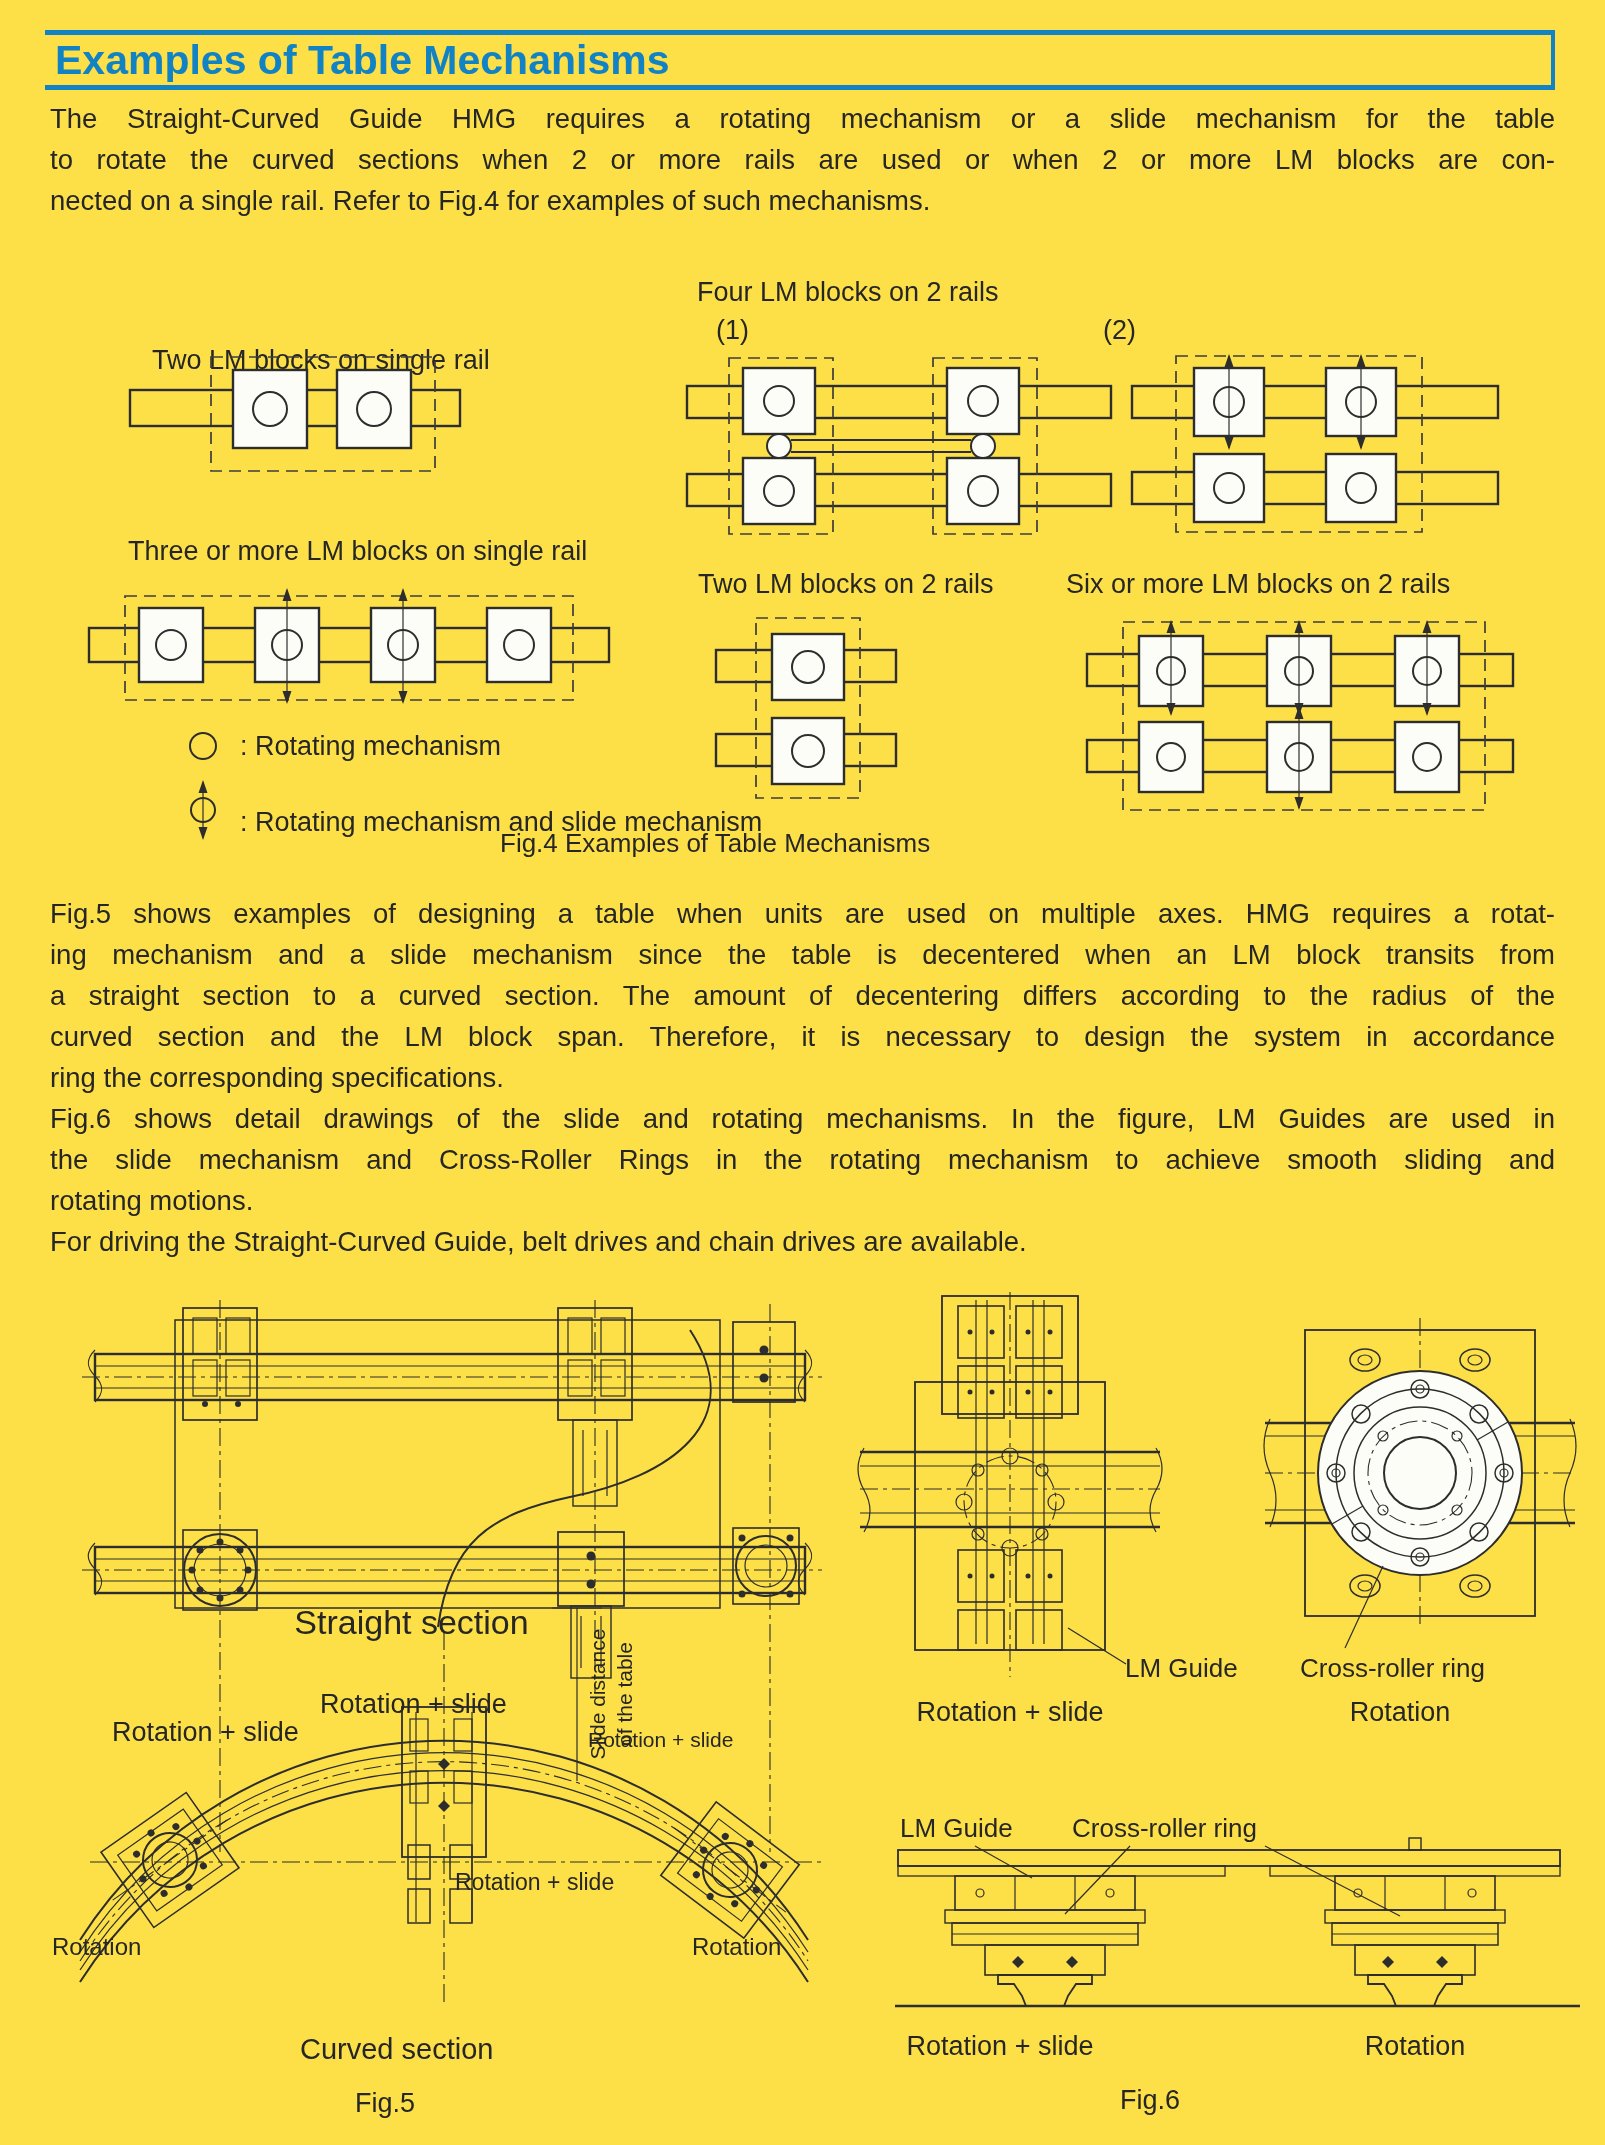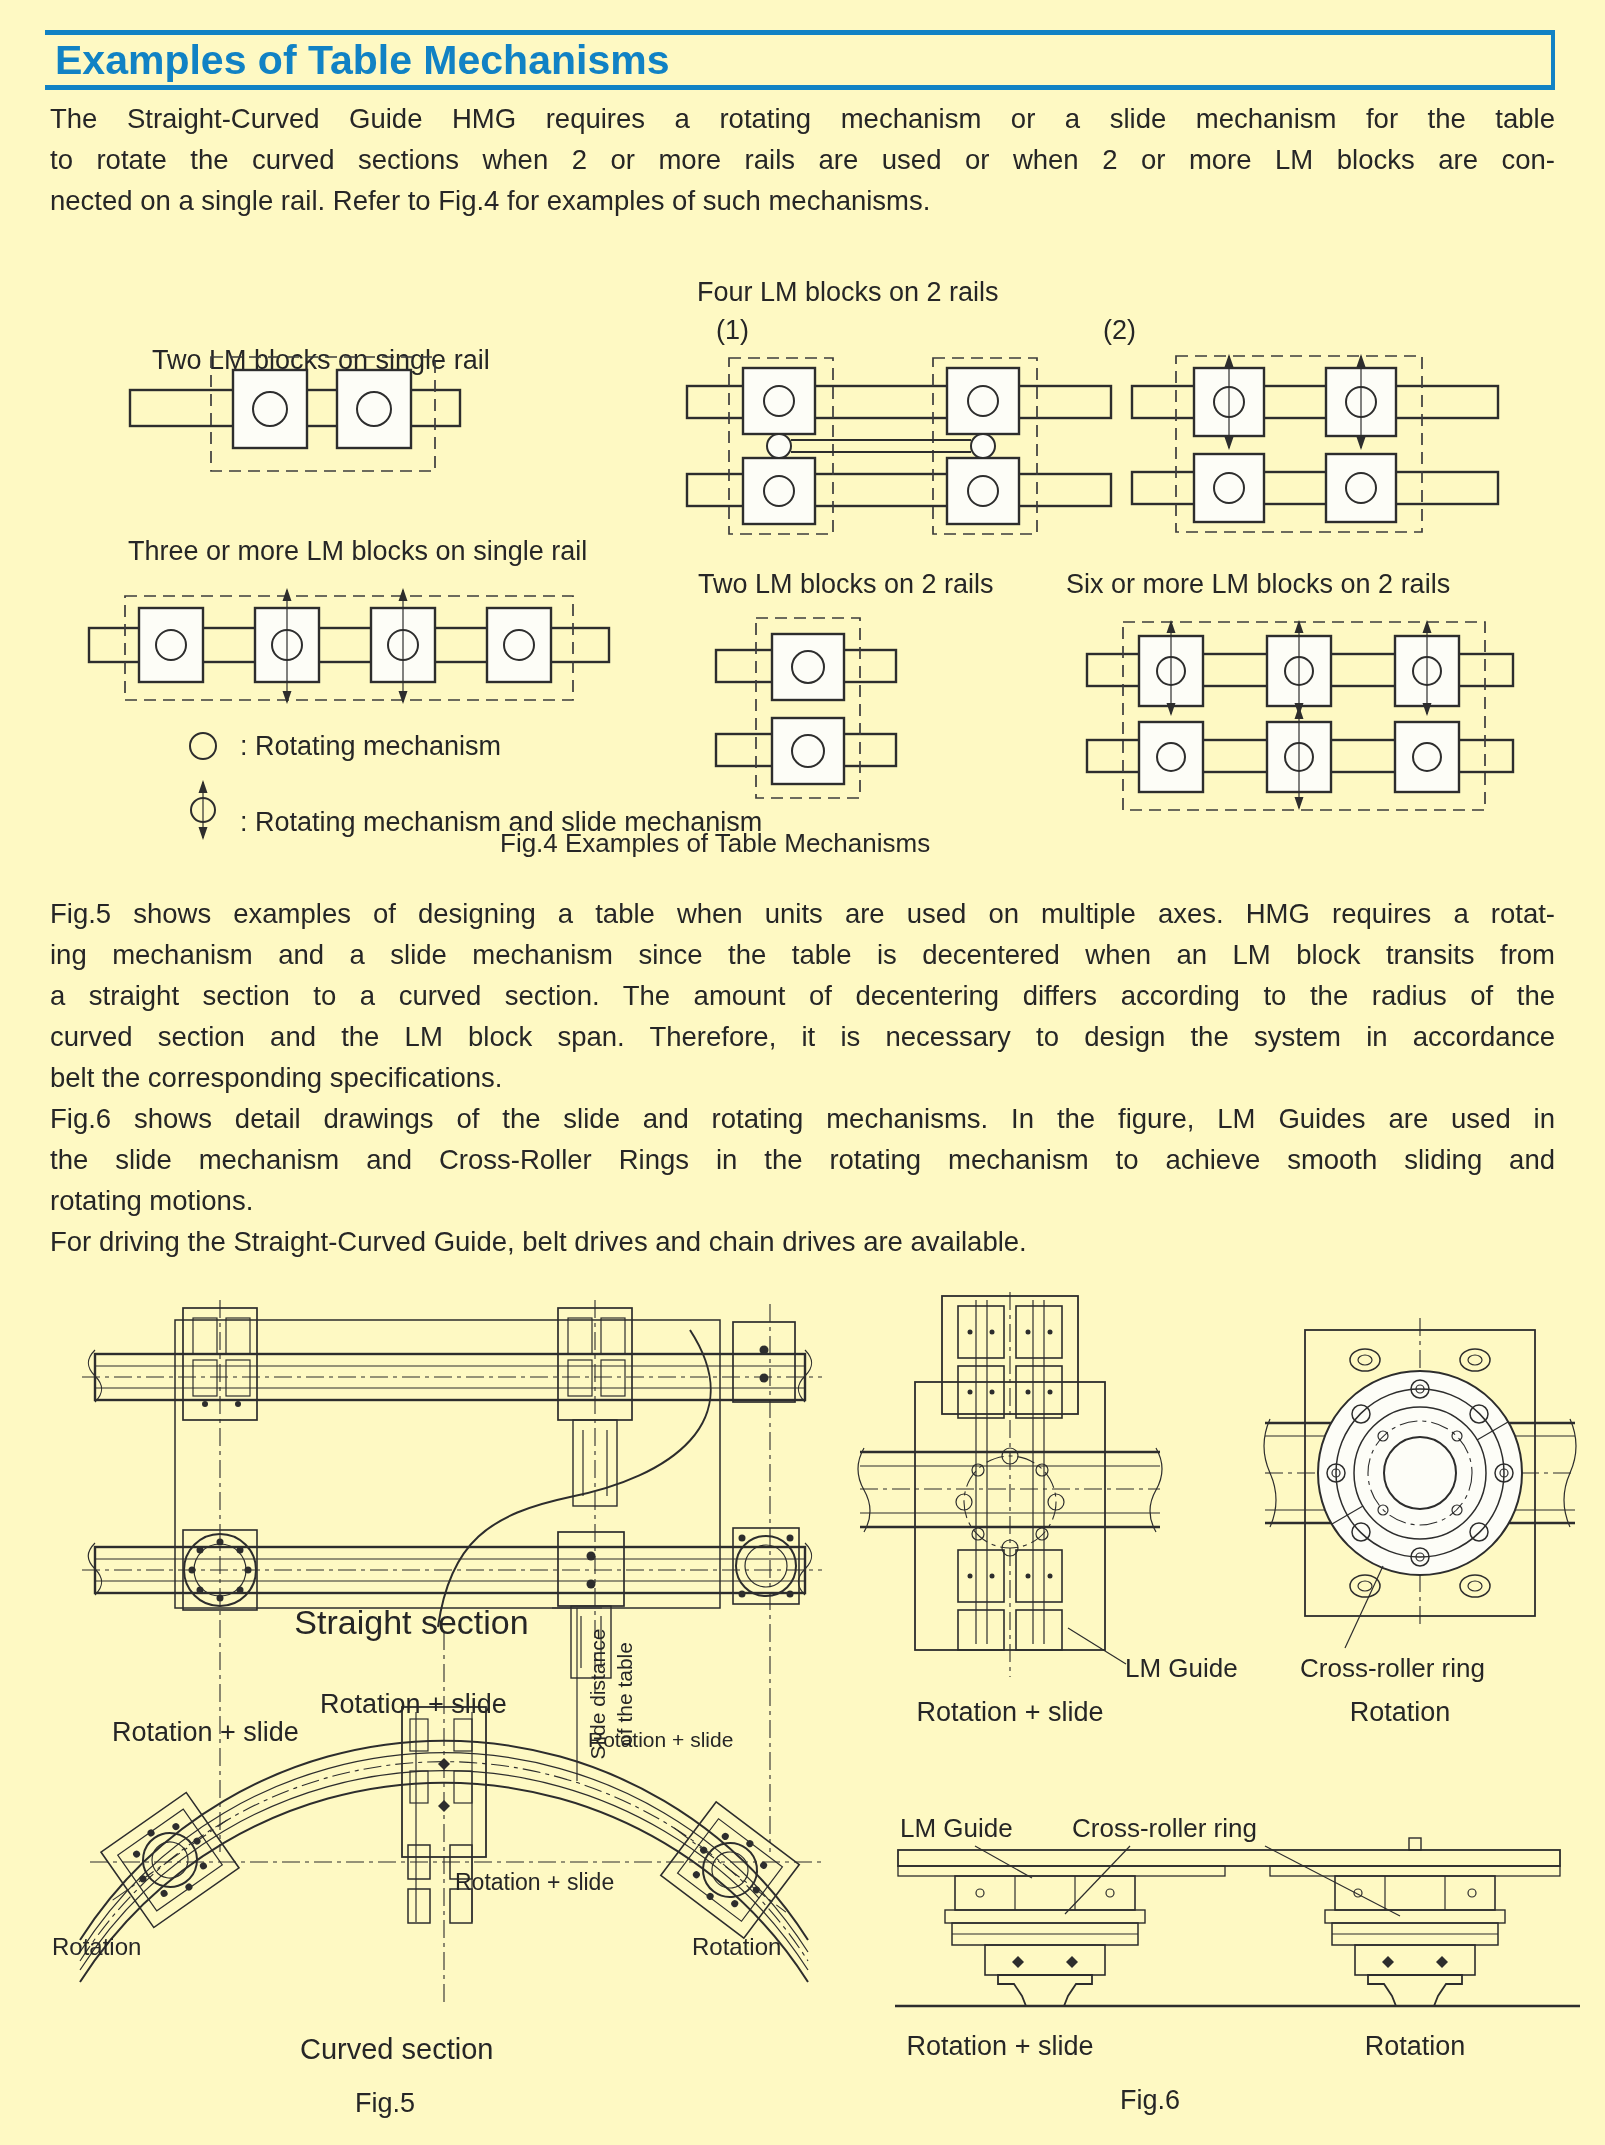--- a/index.html
+++ b/index.html
@@ -1,16 +1,16 @@
 <!DOCTYPE html>
 <html><head>
 <meta charset="utf-8">
 <style>
   html,body{margin:0;padding:0;background:#e9e9e9;}
-  #page{position:relative;width:1605px;height:2145px;background:#fef9c3;overflow:hidden;
+  #page{position:relative;width:1605px;height:2145px;background:#fde047;overflow:hidden;
         font-family:"Liberation Sans","DejaVu Sans",sans-serif;color:#262626;}
   .abs{position:absolute;}
   
   #header-box{left:45px;top:30px;width:1506px;height:50px;
       border-top:5px solid #1182c4;border-bottom:5px solid #1182c4;border-right:4px solid #1182c4;}
   #page-title{margin:0;padding-left:10px;font-size:41px;line-height:50px;font-weight:bold;color:#1182c4;letter-spacing:0px;}
   
   .para{width:1505px;font-size:27.5px;line-height:41px;}
   .jl{text-align:justify;text-align-last:left;white-space:normal;}
   .jl.full{text-align-last:justify;}
@@ -172,21 +172,21 @@
   <div class="abs lbl" style="left:240px;top:730px;">: Rotating mechanism</div>
   <div class="abs lbl" style="left:240px;top:785px;margin-top:21px;">: Rotating mechanism and slide mechanism</div>
 
   <div class="abs cap" style="left:500px;top:828px;width:620px;font-size:26px;">Fig.4 Examples of Table Mechanisms</div>
 
   <div class="abs para" style="left:50px;top:893px;">
       <div class="jl full">Fig.5 shows examples of designing a table when units are used on multiple axes. HMG requires a rotat-</div>
       <div class="jl full">ing mechanism and a slide mechanism since the table is decentered when an LM block transits from</div>
       <div class="jl full">a straight section to a curved section. The amount of decentering differs according to the radius of the</div>
       <div class="jl full">curved section and the LM block span. Therefore, it is necessary to design the system in accordance</div>
-      <div class="jl">belt the corresponding specifications.</div>
+      <div class="jl">ring the corresponding specifications.</div>
       <div class="jl full">Fig.6 shows detail drawings of the slide and rotating mechanisms. In the figure, LM Guides are used in</div>
       <div class="jl full">the slide mechanism and Cross-Roller Rings in the rotating mechanism to achieve smooth sliding and</div>
       <div class="jl">rotating motions.</div>
       <div class="jl">For driving the Straight-Curved Guide, belt drives and chain drives are available.</div>
     </div>
 
   <svg class="abs" style="left:50px;top:1292px;" width="800" height="718" viewBox="0 0 800 718">
 
     <line x1="170" y1="8" x2="170" y2="560" class="cl"></line>
     <line x1="545" y1="8" x2="545" y2="400" class="cl"></line>

